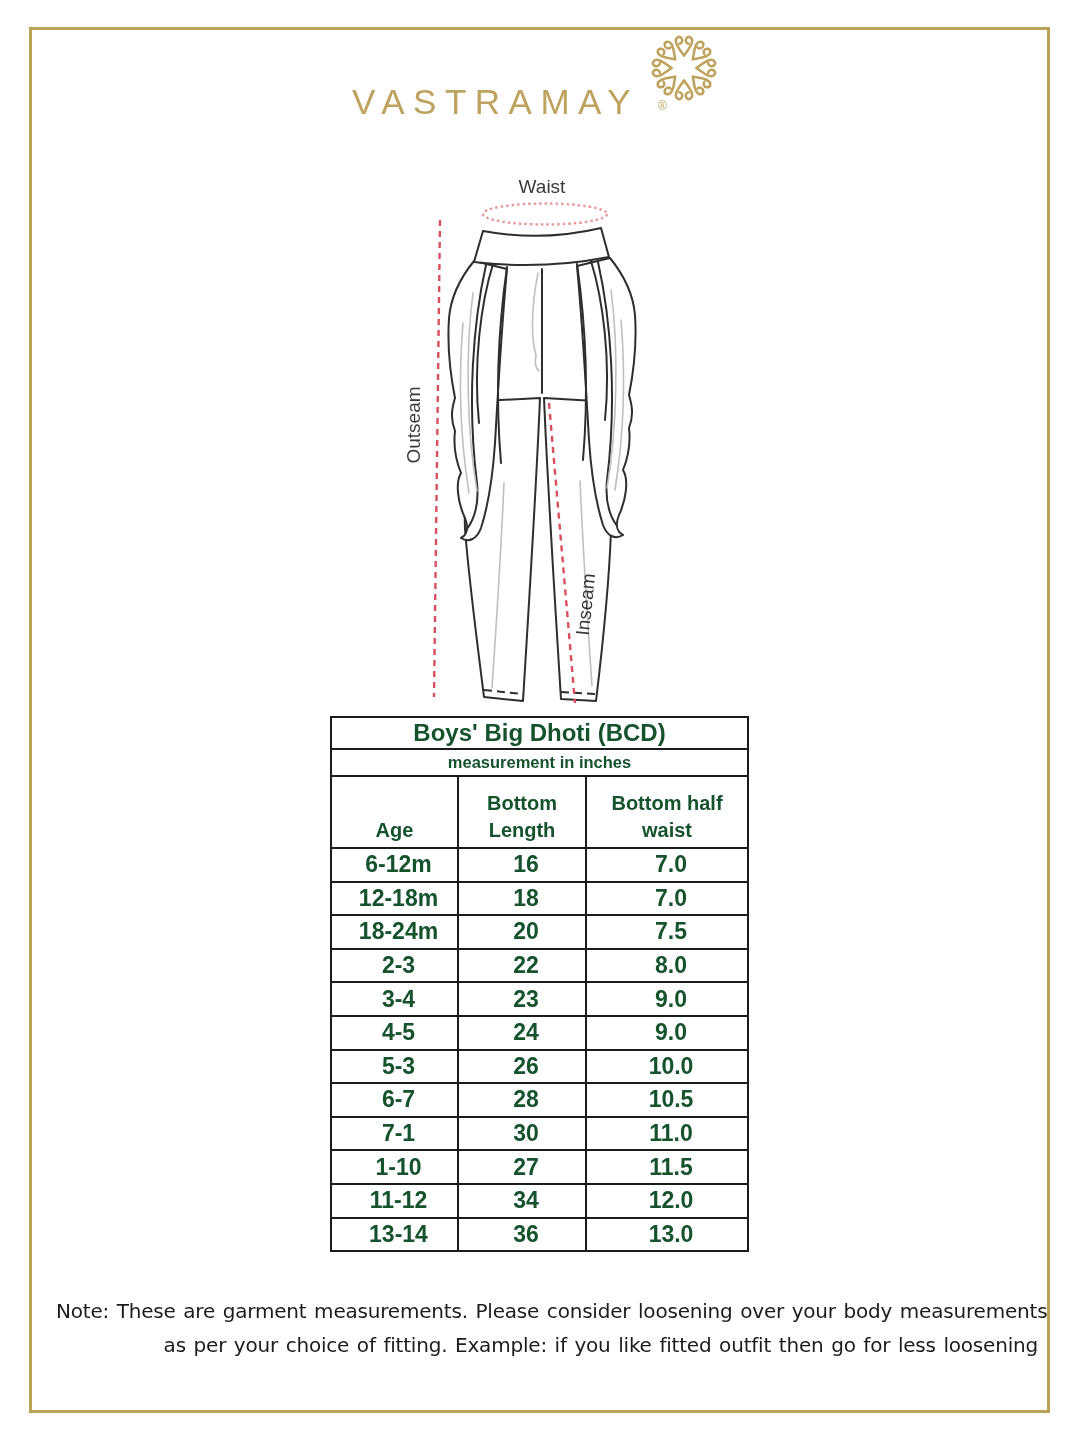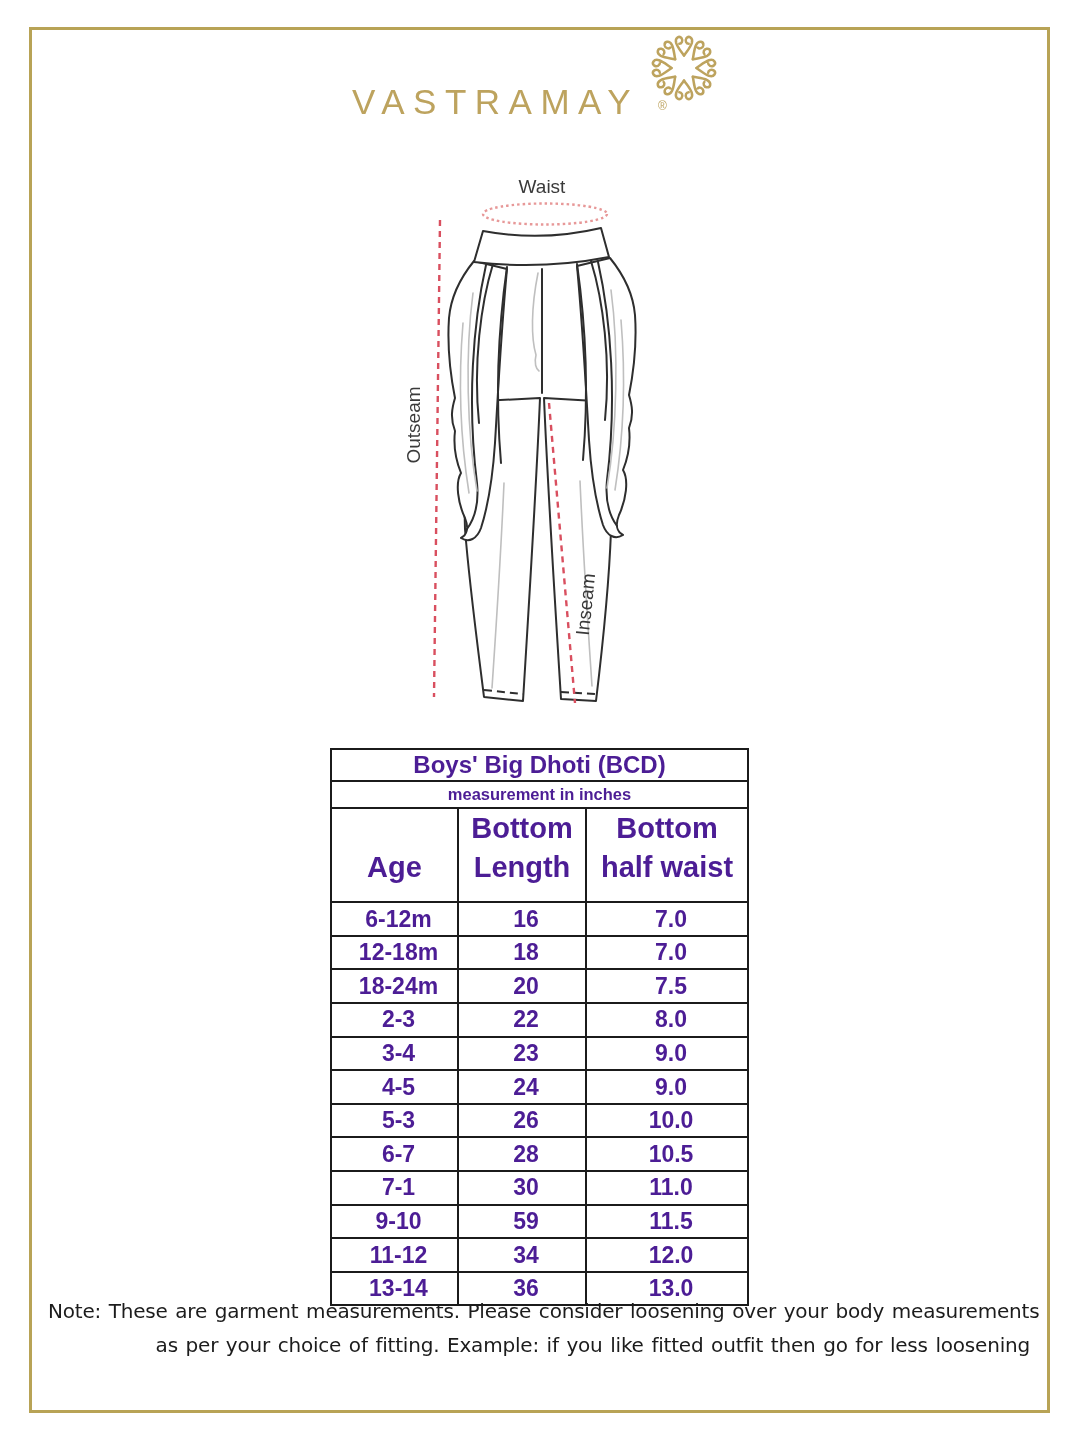--- a/index.html
+++ b/index.html
@@ -27,37 +27,37 @@
   .diagram{position:absolute;left:403px;top:173px;width:300px;height:562px;}
   .ink{fill:none;stroke:#2e2e2e;stroke-width:2;stroke-linecap:round;stroke-linejoin:round;}
   .ink-fill{fill:#ffffff;stroke:#2e2e2e;stroke-width:2;stroke-linecap:round;stroke-linejoin:round;}
   .shade{fill:none;stroke:#bfbfbf;stroke-width:1.6;stroke-linecap:round;}
   .hem-dash{fill:none;stroke:#2e2e2e;stroke-width:2;stroke-dasharray:8 5;}
   .red-dash{fill:none;stroke:var(--red_dash,#d94f5f);stroke-width:2.4;stroke-dasharray:6 5;}
   .pink-dash{fill:none;stroke:var(--pink_dash,#e79898);stroke-width:2.4;stroke-dasharray:2.5 3;}
   .diag-label{font-family:"Liberation Sans",sans-serif;font-size:19px;fill:var(--label_gray,#3a3a3a);}
   
   .size-table{
-    position:absolute;left:330px;top:748px;width:417px;
+    position:absolute;left:330px;top:716px;width:417px;
     border-collapse:collapse;table-layout:fixed;
-    color:#4c1d95;
+    color:#14532d;
   }
   .size-table td,.size-table th{
     border:2px solid var(--ink,#1b1b1b);text-align:center;padding:0;
   }
   .size-table .title-cell{height:30px;font-size:24px;font-weight:bold;}
   .size-table .sub-cell{height:25px;font-size:16.5px;font-weight:bold;}
-  .size-table th{height:67px;font-size:29px;font-weight:bold;vertical-align:bottom;padding-bottom:14px;line-height:1.35;margin-left:11px;}
+  .size-table th{height:67px;font-size:20px;font-weight:bold;vertical-align:bottom;padding-bottom:3px;line-height:1.35;margin-left:11px;}
   .size-table tbody td{height:31.6px;font-size:23px;font-weight:bold;padding-left:8px;}
   .col-age{width:127px;}
   .col-bl{width:128px;}
   .col-bhw{width:162px;}
   
   .note{
-    position:absolute;left:48px;top:1294px;width:982px;
+    position:absolute;left:56px;top:1294px;width:982px;
     font-family:"DejaVu Sans","Liberation Sans",sans-serif;
     font-size:20px;line-height:34px;color:#1c1c1c;
     letter-spacing:-0.2px;word-spacing:1.5px;text-align:right;
   }
   .note div{white-space:nowrap;}
 </style>
 </head>
 <body>
 
 <div class="page">
@@ -181,22 +181,22 @@
           <td>6-7</td>
           <td>28</td>
           <td>10.5</td>
         </tr>
         <tr>
           <td>7-1</td>
           <td>30</td>
           <td>11.0</td>
         </tr>
         <tr>
-          <td>9-10</td>
-          <td>59</td>
+          <td>1-10</td>
+          <td>27</td>
           <td>11.5</td>
         </tr>
         <tr>
           <td>11-12</td>
           <td>34</td>
           <td>12.0</td>
         </tr>
         <tr>
           <td>13-14</td>
           <td>36</td>

